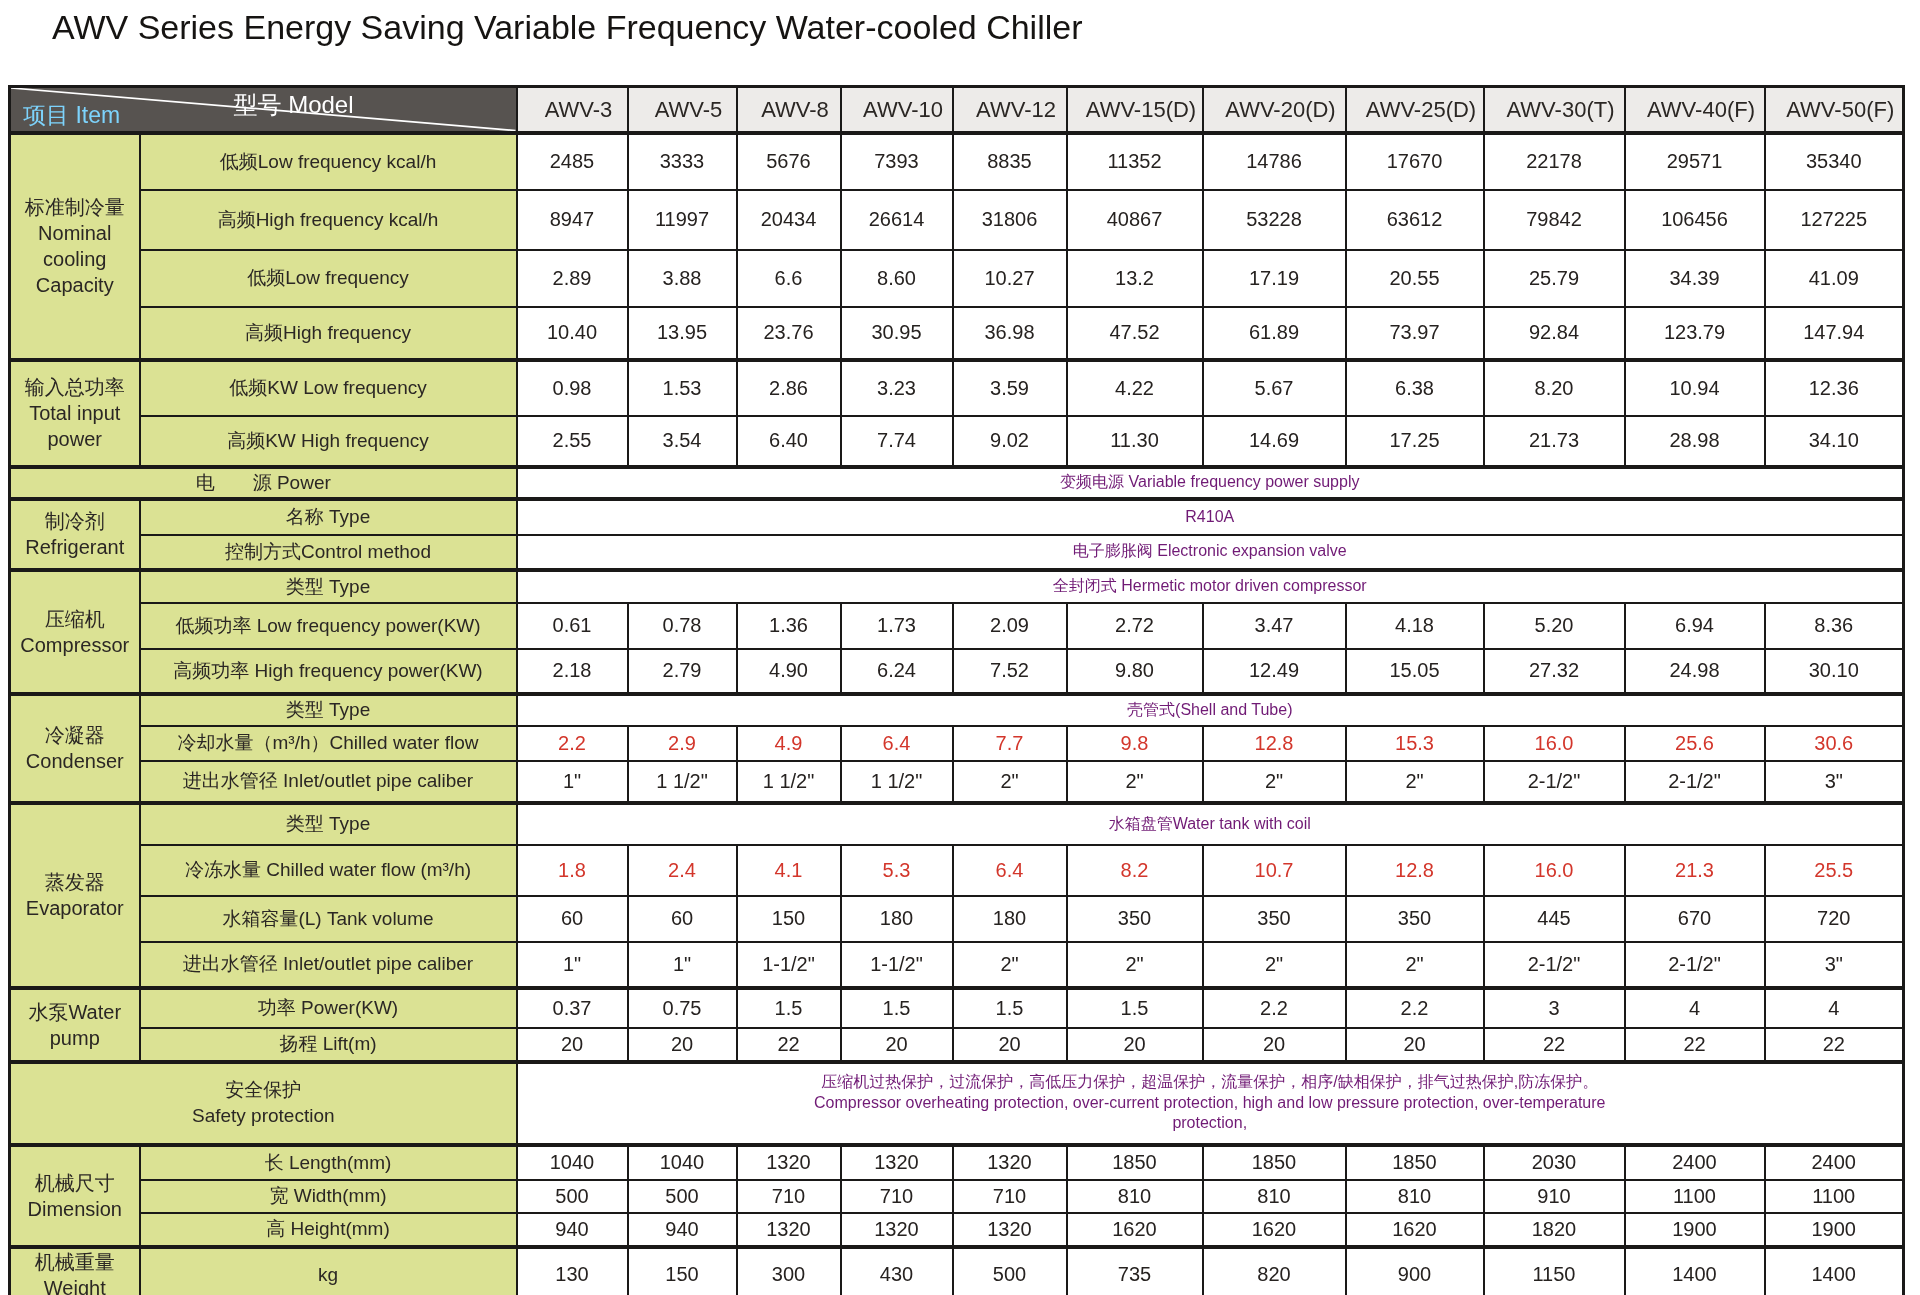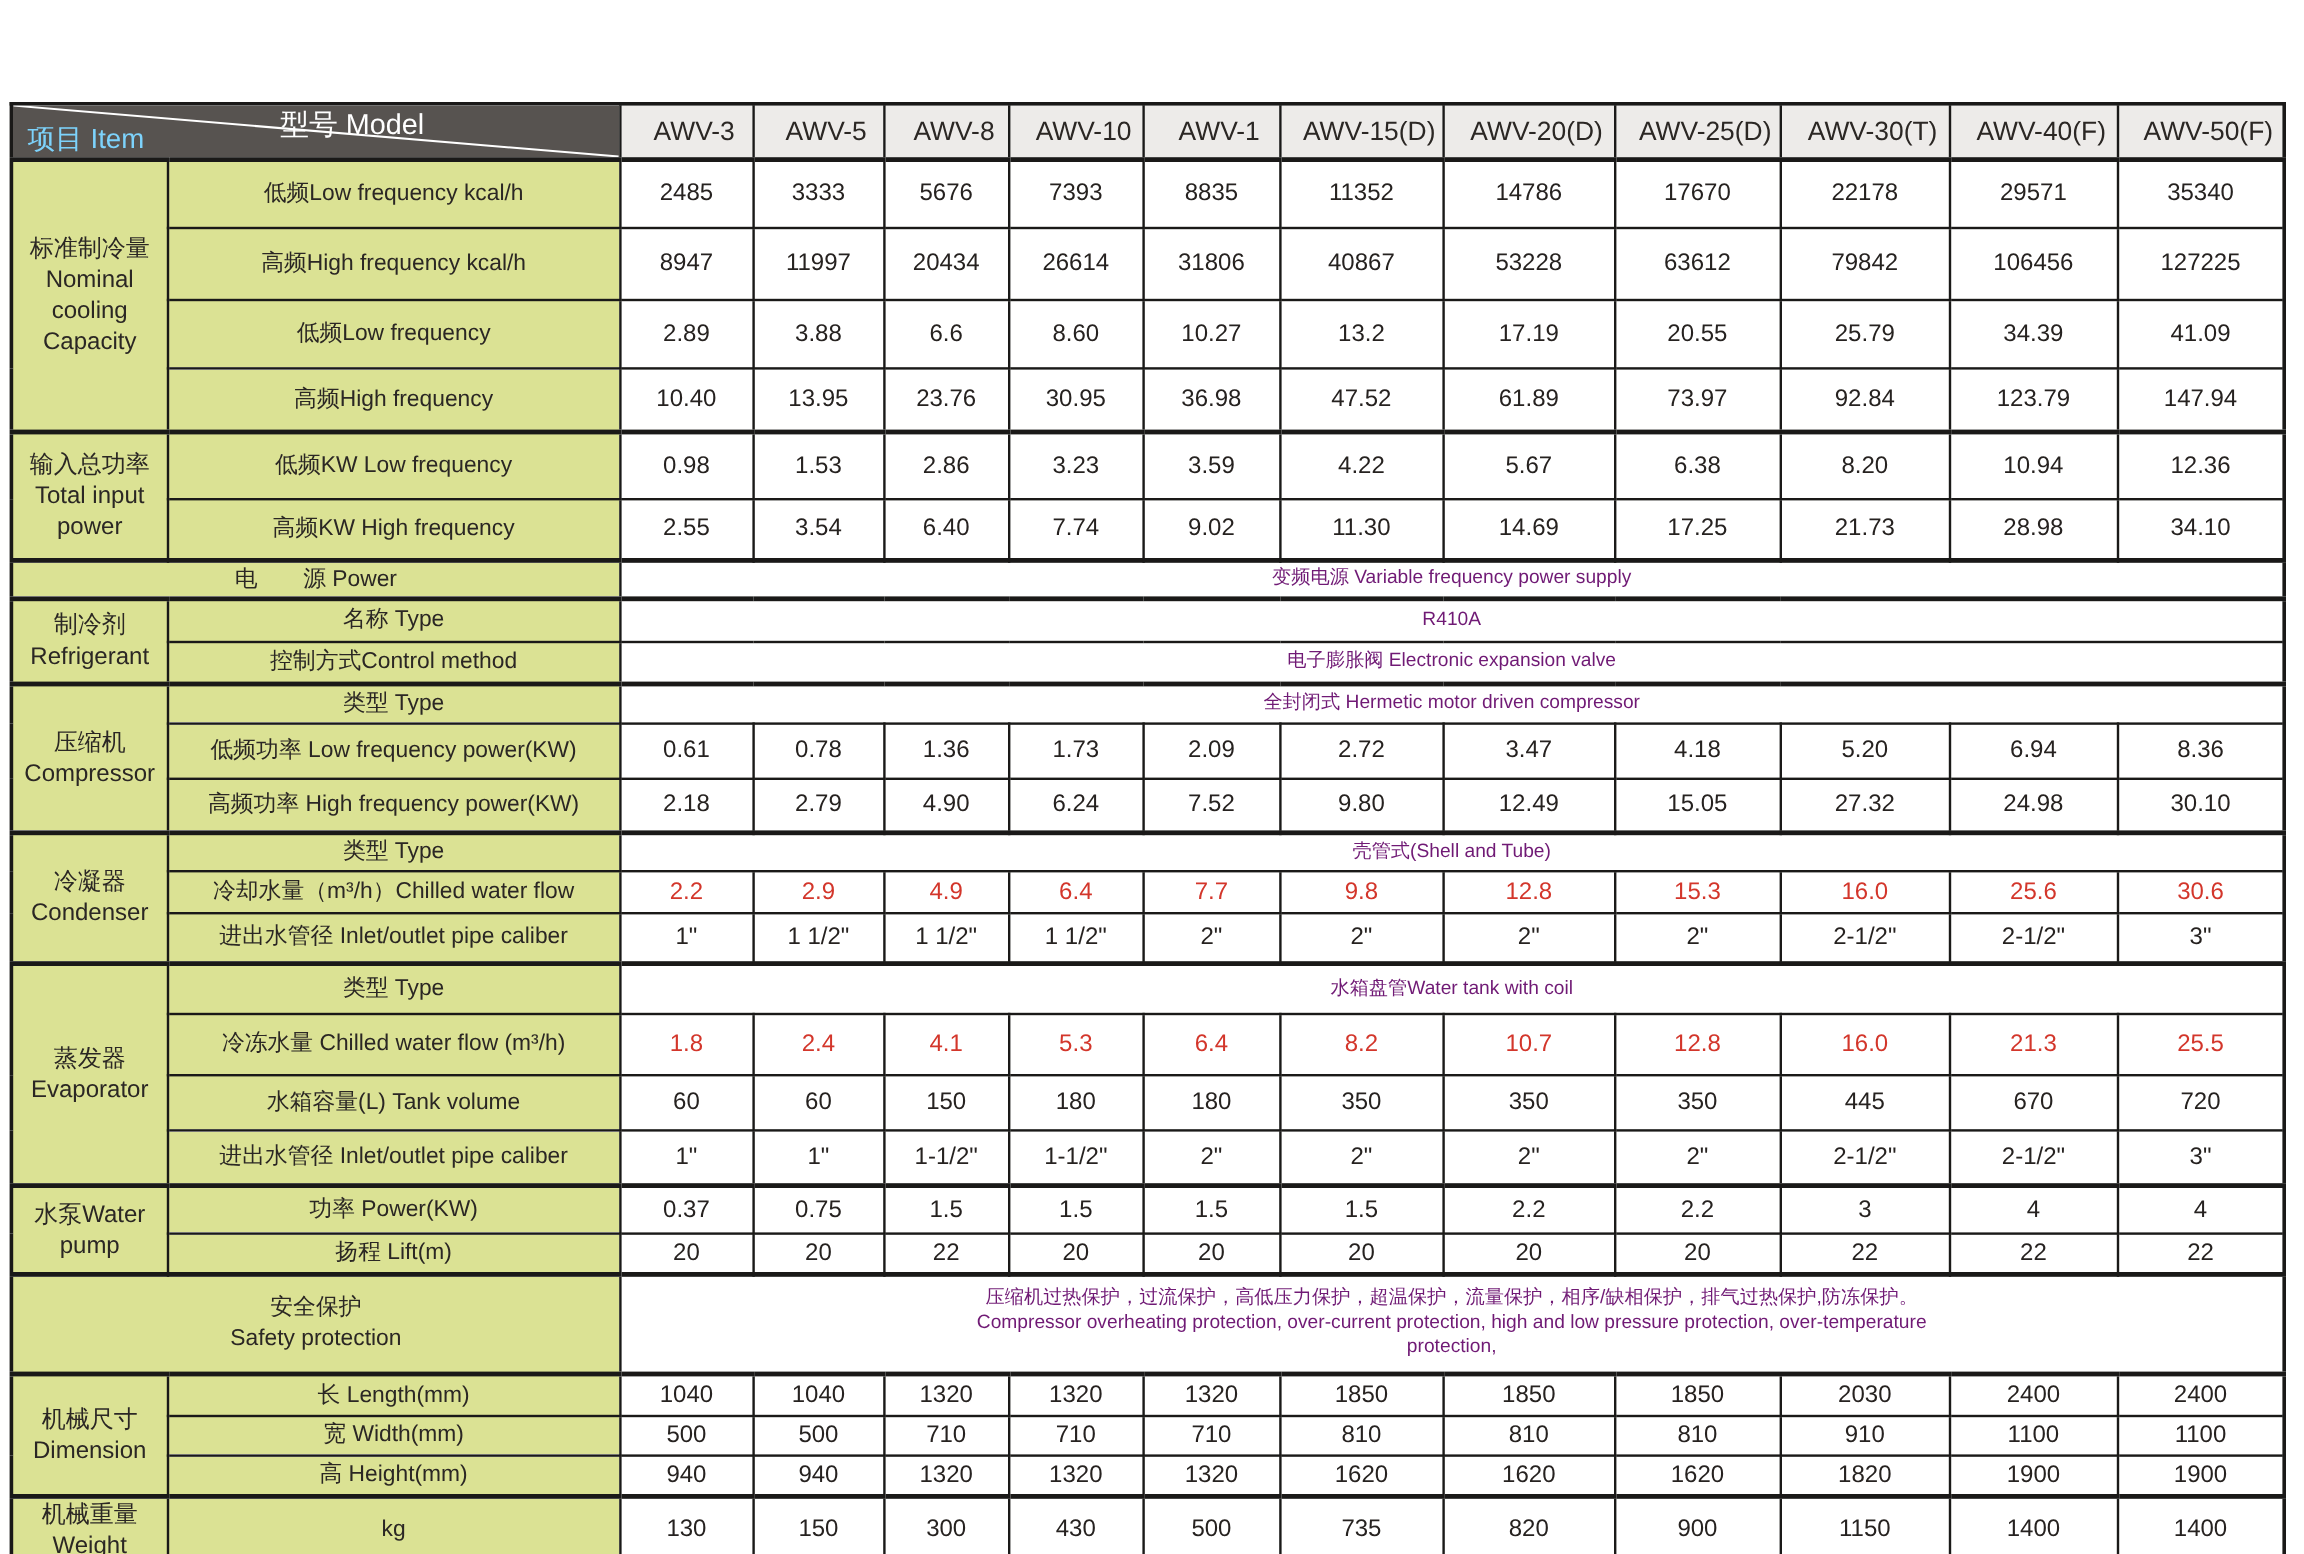--- a/index.html
+++ b/index.html
@@ -34,20 +34,21 @@
   .lcell div{line-height:1.35;}
   .vcell{background:#ffffff;font-size:20px;color:#262220;}
   .vcell.red{color:#d3362b;}
   .mcell{background:#ffffff;font-size:16px;color:#701a75;}
   .mcell div{line-height:1.3;}
 </style>
 </head>
 <body>
 
 <div class="page-title">
+  <span class="title-en">AWV Series Energy Saving Variable Frequency Water-cooled Chiller</span>
 </div>
 
 <table id="spec-table">
   <colgroup id="cols">
       <col style="width: 130px;">
       <col style="width: 377px;">
       <col style="width: 111px;">
       <col style="width: 109px;">
       <col style="width: 104px;">
       <col style="width: 112px;">
@@ -65,21 +66,21 @@
           <svg class="diag" viewBox="0 0 100 100" preserveAspectRatio="none">
             <line x1="0" y1="0" x2="100" y2="100" stroke="#ffffff" stroke-width="1.7" vector-effect="non-scaling-stroke"></line>
           </svg>
           <span class="corner-model">型号  Model</span>
           <span class="corner-item">项目  Item</span>
         </td>
         <td class="model-h">AWV-3</td>
         <td class="model-h">AWV-5</td>
         <td class="model-h">AWV-8</td>
         <td class="model-h">AWV-10</td>
-        <td class="model-h">AWV-1</td>
+        <td class="model-h">AWV-12</td>
         <td class="model-h">AWV-15(D)</td>
         <td class="model-h">AWV-20(D)</td>
         <td class="model-h">AWV-25(D)</td>
         <td class="model-h">AWV-30(T)</td>
         <td class="model-h">AWV-40(F)</td>
         <td class="model-h">AWV-50(F)</td>
       </tr>
       <tr class="sec" style="height: 57px;">
         <td rowspan="4" class="gcell">
           <div>标准制冷量</div>

